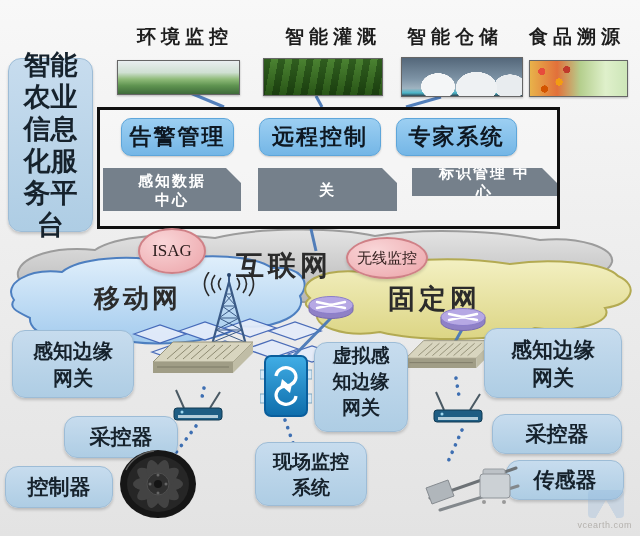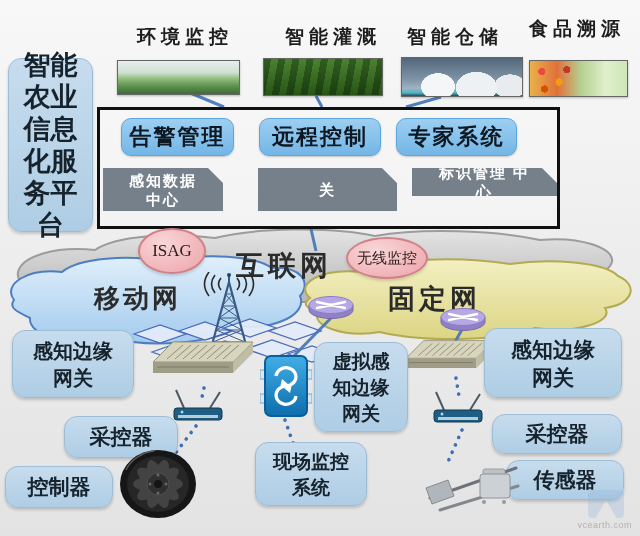--- a/index.html
+++ b/index.html
@@ -93,34 +93,34 @@
     <path d="M456,378 L459,396"></path>
     <path d="M462,430 L447,464"></path>
   </g>
 </svg>
 
 <div class="abs label-box center" style="left:8px;top:58px;width:85px;height:174px;padding:6px 13px;font-size:27px;line-height:32px;word-break:break-all;">智能农业信息化服务平台</div>
 
 <div class="abs app-label serif center" style="left:130px;top:24px;width:110px;">环境监控</div>
 <div class="abs app-label serif center" style="left:278px;top:24px;width:110px;">智能灌溉</div>
 <div class="abs app-label serif center" style="left:400px;top:24px;width:110px;">智能仓储</div>
-<div class="abs app-label serif center" style="left:522px;top:16px;width:110px;">食品溯源</div>
+<div class="abs app-label serif center" style="left:522px;top:24px;width:110px;">食品溯源</div>
 
 <div class="abs photo" style="left:117px;top:60px;width:123px;height:35px;background:linear-gradient(180deg,#e9eef0 0%,#cfe0d2 35%,#8fbb79 55%,#5e9350 75%,#3f6b3a 100%);"></div>
 <div class="abs photo" style="left:263px;top:58px;width:120px;height:38px;background:repeating-linear-gradient(100deg,#4e7a3a 0 7px,#7aa95d 7px 14px),linear-gradient(#9cc487,#55813f);background-blend-mode:multiply;"></div>
 <div class="abs photo" style="left:401px;top:57px;width:122px;height:40px;background:radial-gradient(ellipse 28px 22px at 30% 75%,#f4f6f7 0 60%,transparent 61%),radial-gradient(ellipse 34px 26px at 62% 78%,#eef1f3 0 60%,transparent 61%),radial-gradient(ellipse 26px 20px at 90% 75%,#e8ecef 0 60%,transparent 61%),linear-gradient(180deg,#54677a 0%,#7d93a5 55%,#9fb3c0 80%,#49b6c9 92%,#30424e 100%);"></div>
 <div class="abs photo" style="left:529px;top:60px;width:99px;height:37px;background:radial-gradient(circle 6px at 12% 30%,#e74c3c 0 60%,transparent 61%),radial-gradient(circle 6px at 30% 60%,#f39c12 0 60%,transparent 61%),radial-gradient(circle 6px at 15% 80%,#d35400 0 60%,transparent 61%),radial-gradient(circle 6px at 38% 25%,#c0392b 0 60%,transparent 61%),linear-gradient(90deg,#e8b24a 0%,#e2703a 28%,#b5cf8e 52%,#dff0cb 78%,#cde6b8 100%);"></div>
 
 <div class="abs frame" style="left:97px;top:107px;width:463px;height:122px;"></div>
 
 <div class="abs btn center" style="left:121px;top:118px;width:113px;height:38px;">告警管理</div>
 <div class="abs btn center" style="left:259px;top:118px;width:122px;height:38px;">远程控制</div>
 <div class="abs btn center" style="left:396px;top:118px;width:121px;height:38px;">专家系统</div>
 
-<div class="abs module" style="left:103px;top:168px;width:120px;height:43px;">
+<div class="abs module" style="left:103px;top:168px;width:138px;height:43px;">
   <span>感知数据</span>
   <span>中心</span>
 </div>
 <div class="abs module" style="left:258px;top:168px;width:139px;height:43px;">
   <span>关</span>
 </div>
 <div class="abs module" style="left:412px;top:168px;width:145px;height:28px;">
   <span>标识管理 中</span>
   <span>心</span>
 </div>
@@ -221,21 +221,21 @@
 </div>
 
 <div class="abs label-box" style="left:12px;top:330px;width:122px;height:68px;font-size:20px;line-height:27px;padding-top:7px;text-align:center;">
   <span style="display:block;">感知边缘</span>
   <span style="display:block;">网关</span>
 </div>
 <div class="abs label-box" style="left:484px;top:328px;width:138px;height:70px;font-size:21px;line-height:28px;padding-top:7px;text-align:center;">
   <span style="display:block;">感知边缘</span>
   <span style="display:block;">网关</span>
 </div>
-<div class="abs label-box" style="left:314px;top:342px;width:94px;height:90px;font-size:19px;line-height:26px;padding-top:6px;text-align:center;">
+<div class="abs label-box" style="left:314px;top:342px;width:94px;height:90px;font-size:19px;line-height:26px;text-align:center;">
   <span style="display:block;">虚拟感</span>
   <span style="display:block;">知边缘</span>
   <span style="display:block;">网关</span>
 </div>
 <div class="abs label-box center" style="left:64px;top:416px;width:114px;height:42px;font-size:21px;">采控器</div>
 <div class="abs label-box center" style="left:492px;top:414px;width:130px;height:40px;font-size:21px;">采控器</div>
 <div class="abs label-box center" style="left:5px;top:466px;width:108px;height:42px;font-size:21px;">控制器</div>
 <div class="abs label-box" style="left:255px;top:442px;width:112px;height:64px;font-size:19px;line-height:26px;padding-top:6px;text-align:center;">
   <span style="display:block;">现场监控</span>
   <span style="display:block;">系统</span>

